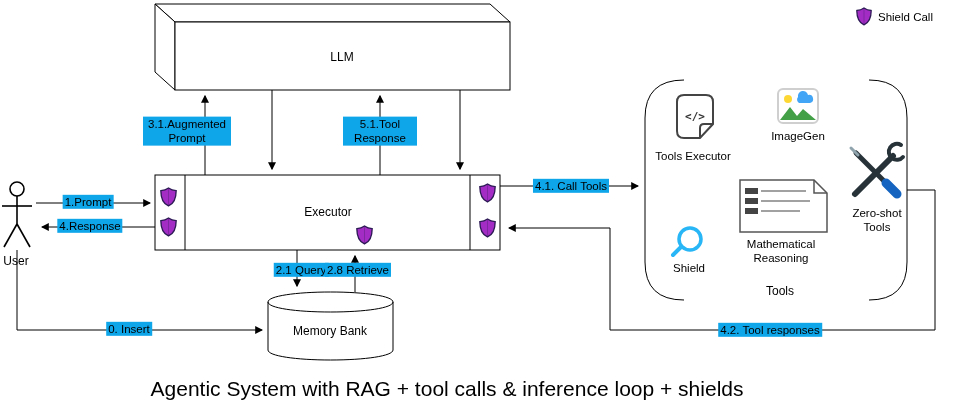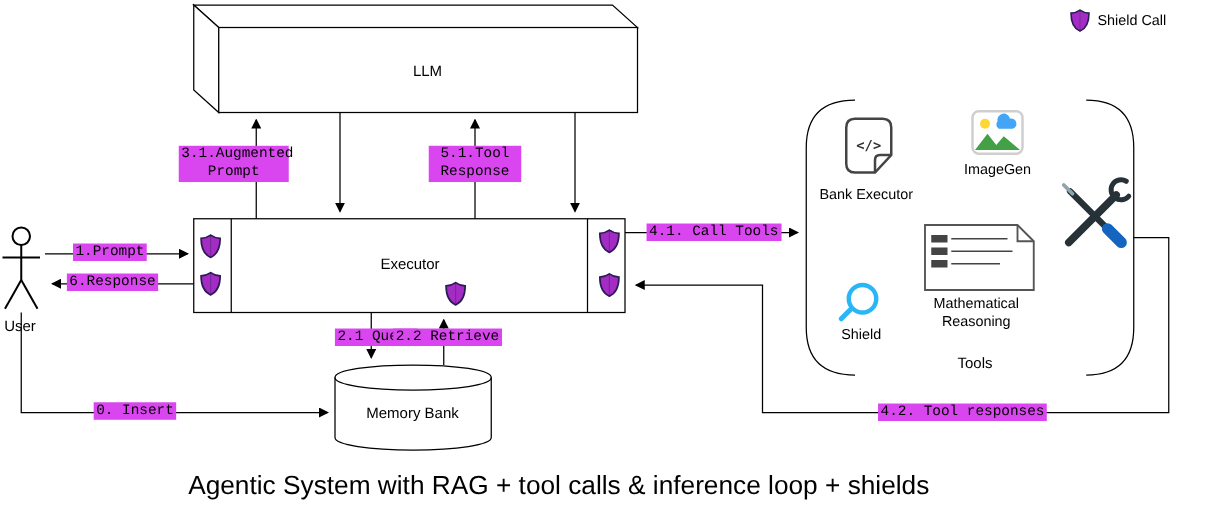--- a/index.html
+++ b/index.html
@@ -3,21 +3,21 @@
 <meta charset="utf-8">
 <style>
   * { margin:0; padding:0; box-sizing:border-box; }
   html,body { background:#ffffff; font-family:"Liberation Sans", sans-serif; }
   .canvas { position:relative; width:970px; height:411px; background:#fff; overflow:hidden; }
   svg.layer { position:absolute; left:0; top:0; }
   .lbl { position:absolute; transform:translate(-50%,-50%); text-align:center;
          font-size:11.5px; color:#000; line-height:1.25; white-space:nowrap; }
   .wrap { white-space:normal; }
   .bold { font-weight:normal; font-size:12px; }
-  .elbl { background:#d946ef; padding:0 2px;font-family:Liberation Mono, monospace; }
+  .elbl { background:#0ea5e9; padding:0 2px; }
   .title { font-size:21px; }
   .legend-lbl { transform:translateY(-50%); text-align:center; font-size:11.5px; }
 </style>
 </head>
 <body>
 
 <div class="canvas">
 
   <svg class="layer" width="970" height="411" viewBox="0 0 970 411">
     <defs>
@@ -119,31 +119,32 @@
       <line x1="886" y1="183" x2="897" y2="194" stroke="#1565c0" stroke-width="9"></line>
       <line x1="851" y1="148" x2="858" y2="155" stroke="#90a4ae" stroke-width="3"></line>
     </g>
   </svg>
 
   <div class="lbl bold" style="left:342px;top:57px">LLM</div>
   <div class="lbl bold" style="left:328px;top:212px">Executor</div>
   <div class="lbl bold" style="left:330px;top:331px">Memory Bank</div>
   <div class="lbl bold" style="left:16px;top:261px">User</div>
   <div class="lbl bold" style="left:780px;top:291px">Tools</div>
-  <div class="lbl" style="left:693px;top:156px">Bank Executor</div>
+  <div class="lbl" style="left:693px;top:156px">Tools Executor</div>
   <div class="lbl" style="left:798px;top:136px">ImageGen</div>
   <div class="lbl" style="left:689px;top:268px">Shield</div>
   <div class="lbl wrap" style="left:781px;top:251px;width:92px">Mathematical Reasoning</div>
+  <div class="lbl wrap" style="left:877px;top:220px;width:74px">Zero-shot Tools</div>
 
   <div class="lbl elbl" style="left:88px;top:202px">1.Prompt</div>
-  <div class="lbl elbl" style="left:90px;top:226px">6.Response</div>
-  <div class="lbl elbl" style="left:108px;top:329px">0. Insert</div>
+  <div class="lbl elbl" style="left:90px;top:226px">4.Response</div>
+  <div class="lbl elbl" style="left:129px;top:329px">0. Insert</div>
   <div class="lbl elbl wrap" style="left:187px;top:131px;width:88px">3.1.Augmented Prompt</div>
   <div class="lbl elbl wrap" style="left:380px;top:131px;width:74px">5.1.Tool Response</div>
   <div class="lbl elbl" style="left:301px;top:270px">2.1 Query</div>
-  <div class="lbl elbl" style="left:358px;top:270px">2.2 Retrieve</div>
+  <div class="lbl elbl" style="left:358px;top:270px">2.8 Retrieve</div>
   <div class="lbl elbl" style="left:571px;top:186px">4.1. Call Tools</div>
   <div class="lbl elbl" style="left:770px;top:330px">4.2. Tool responses</div>
 
   <div class="lbl legend-lbl" style="left:878px;top:17px">Shield Call</div>
   <div class="lbl title" style="left:447px;top:389px">Agentic System with RAG + tool calls &amp; inference loop + shields</div>
 
 </div>
 
 </body></html>

